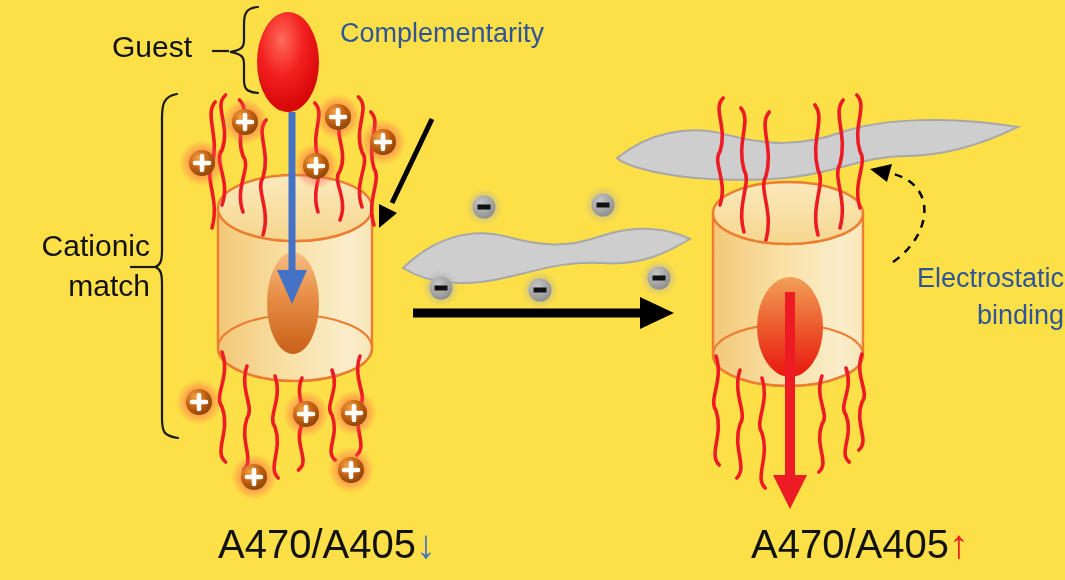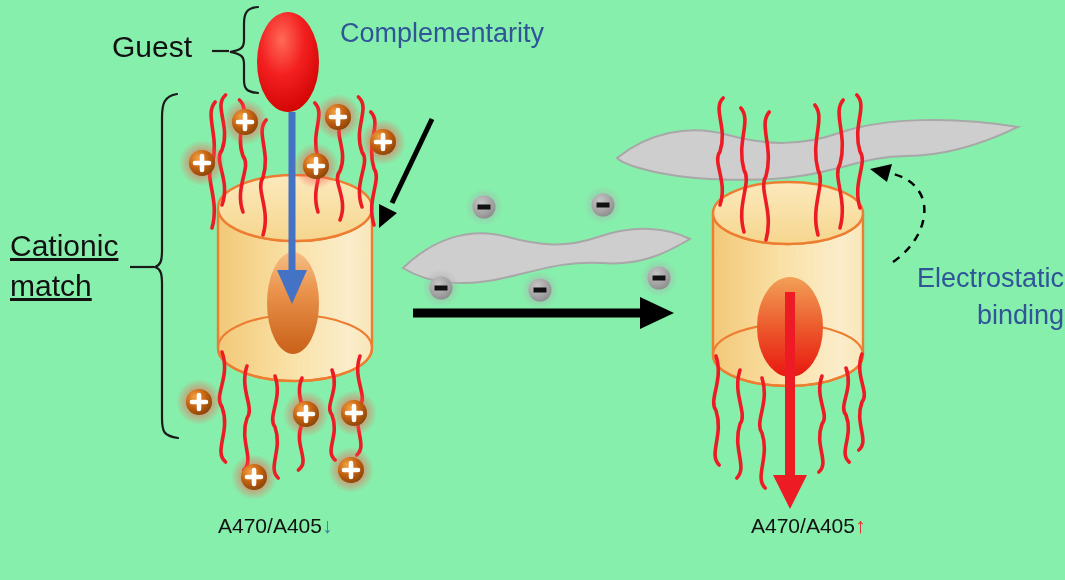--- a/index.html
+++ b/index.html
@@ -1,27 +1,27 @@
 <!DOCTYPE html>
 <html style="--accent-blue-text: #2F5597; --blue-arrow: #4472C4; --red: #ED1C24; --black: #000000; --cylinder-fill: #F9E0A4; --cylinder-stroke: #ED7D31; --sheet-fill: #CECECE; --sheet-stroke: #A8A8A8; --plus-charge-core: #C06010; --minus-charge-core: #9E9E9E;"><head>
 <meta charset="utf-8">
 <style>
   html,body{margin:0;padding:0;background:#fff;}
   #stage{
-    position:relative;width:1065px;height:580px;background:#86efac;overflow:hidden;
+    position:relative;width:1065px;height:580px;background:#fde047;overflow:hidden;
     font-family:"Liberation Sans","DejaVu Sans",sans-serif;
   }
   #scene{position:absolute;left:0;top:0;}
   .txt{position:absolute;white-space:nowrap;}
   .label-black{color:#111111;font-size:30px;}
   .label-blue{color:var(--accent-blue-text,#2F5597);font-size:27px;line-height:34px;text-align:right;}
-  .ratio{font-size:21px;color:#111111;}
+  .ratio{font-size:40px;color:#111111;margin-top:8px;}
   .ratio .down{color:var(--blue-arrow,#4472C4);}
   .ratio .up{color:var(--red,#ED1C24);}
-  .center2{text-align:left;line-height:40px;text-decoration:underline;}
+  .center2{text-align:right;line-height:40px;}
 </style>
 </head>
 <body>
 
 <div id="stage">
 
   <svg id="scene" width="1065" height="580" viewBox="0 0 1065 580">
     <defs>
       <radialGradient id="gRedGuest" cx="40%" cy="28%" r="80%">
         <stop offset="0%" stop-color="#FF6A58"></stop>

